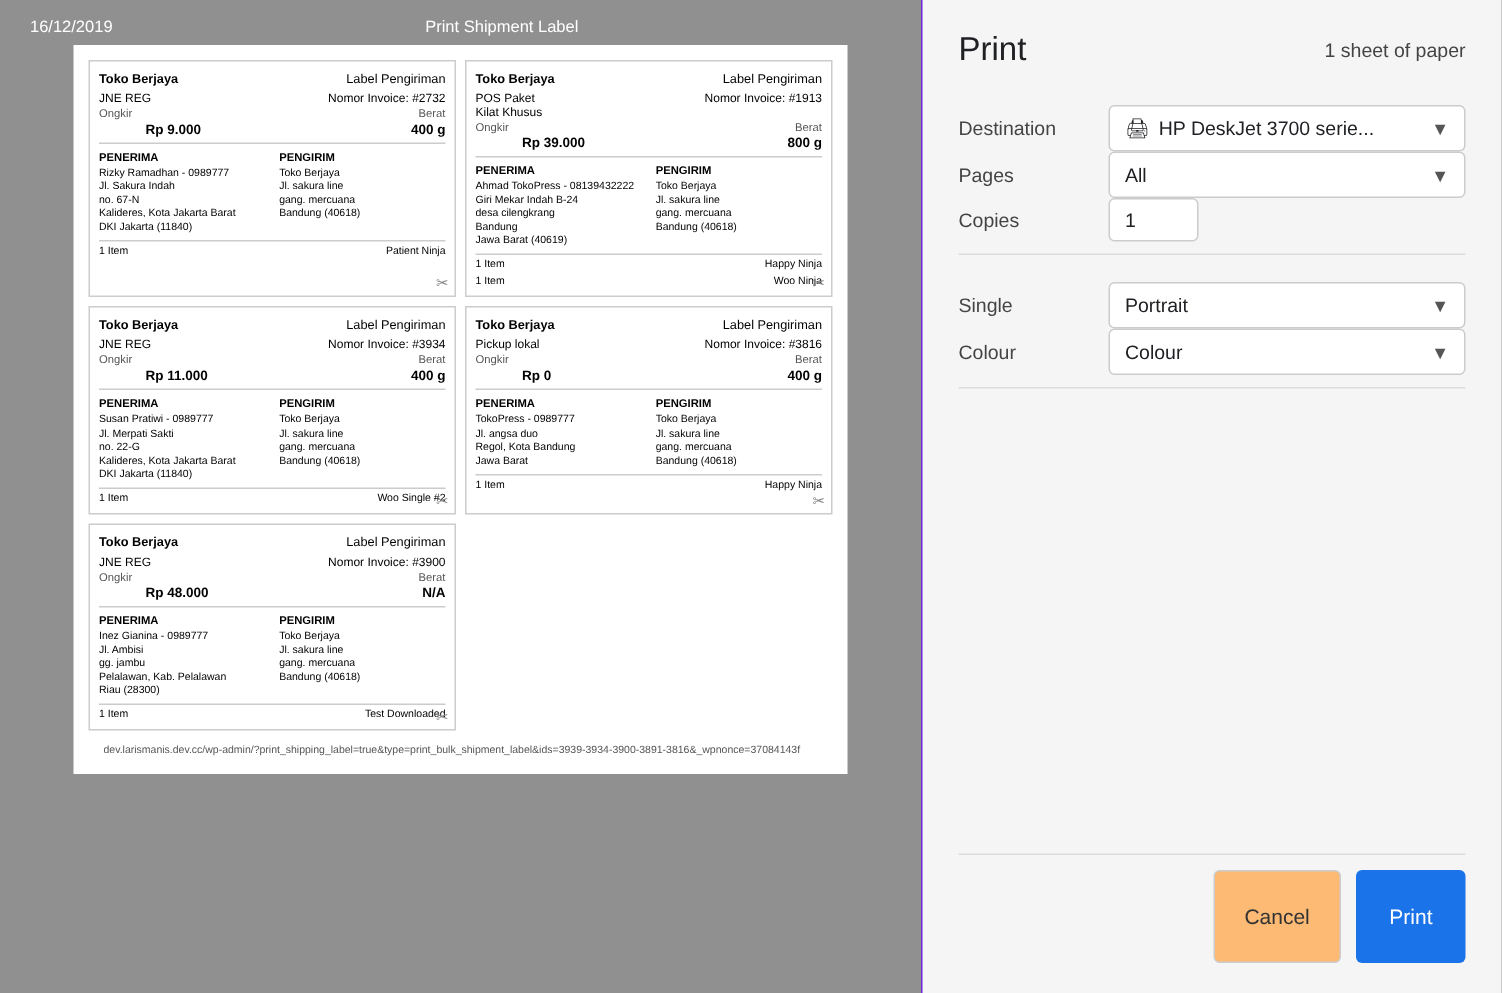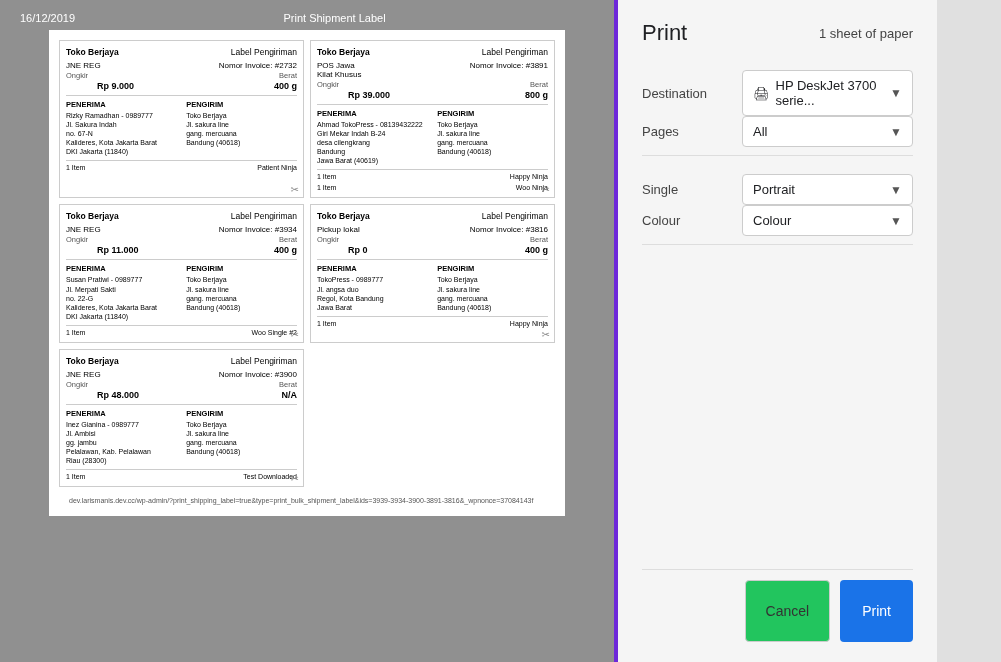--- a/index.html
+++ b/index.html
@@ -130,27 +130,27 @@
       width: 100%;
       padding: 2px 10px;
       font-size: 9px;
       color: #eee;
       margin-top: 4px;
       text-align: center;
     }
 
     
     .settings-panel {
-      width: 323px;
+      width: 387px;
       height: 662px;
       background: #f5f5f5;
       display: flex;
       flex-direction: column;
       padding: 20px 24px;
-      border-left: 4px solid #6d28d9;
+      border-left: 1px solid #6d28d9;
     }
 
     .settings-header {
       display: flex;
       justify-content: space-between;
       align-items: center;
       margin-bottom: 24px;
     }
 
     .settings-title {
@@ -239,21 +239,21 @@
 
     .footer-buttons {
       display: flex;
       justify-content: flex-end;
       gap: 10px;
       padding-top: 10px;
       border-top: 1px solid #ddd;
     }
 
     .btn-cancel {
-      background: #22c55e;
+      background: #fdba74;
       border: 1px solid #ccc;
       border-radius: 4px;
       padding: 22px 20px;
       font-size: 14px;
       color: #333;
       cursor: pointer;
     }
 
     .btn-print {
       background: #1a73e8;
@@ -319,23 +319,23 @@
         </div>
         <span class="label-scissors">✂</span>
       </div>
 
       <div class="label-card">
         <div class="label-title-row">
           <span class="label-shop">Toko Berjaya</span>
           <span class="label-type">Label Pengiriman</span>
         </div>
         <div class="label-row">
-          <span style="white-space:pre-line">POS Jawa
+          <span style="white-space:pre-line">POS Paket
 Kilat Khusus</span>
-          <span>Nomor Invoice: #3891</span>
+          <span>Nomor Invoice: #1913</span>
         </div>
         <div class="label-row">
           <span class="label-row-label">Ongkir</span>
           <span class="label-row-label">Berat</span>
         </div>
         <div class="label-row">
           <span class="label-price">Rp 39.000</span>
           <span class="label-price">800 g</span>
         </div>
         <div class="label-section">
@@ -524,20 +524,26 @@
   <div class="settings-row">
     <span class="settings-label">Pages</span>
     <div class="settings-control">
       <div class="dropdown-btn">
         <span style="flex:1; text-align:left;">All</span>
         <span class="dropdown-arrow">▼</span>
       </div>
     </div>
   </div>
 
+  <div class="settings-row">
+    <span class="settings-label">Copies</span>
+    <div class="settings-control">
+      <input type="number" class="copies-input" value="1" min="1" style="">
+    </div>
+  </div>
 
   <div class="divider"></div>
 
   <div class="settings-row">
     <span class="settings-label">Single</span>
     <div class="settings-control">
       <div class="dropdown-btn">
         <span style="flex:1; text-align:left;">Portrait</span>
         <span class="dropdown-arrow">▼</span>
       </div>

